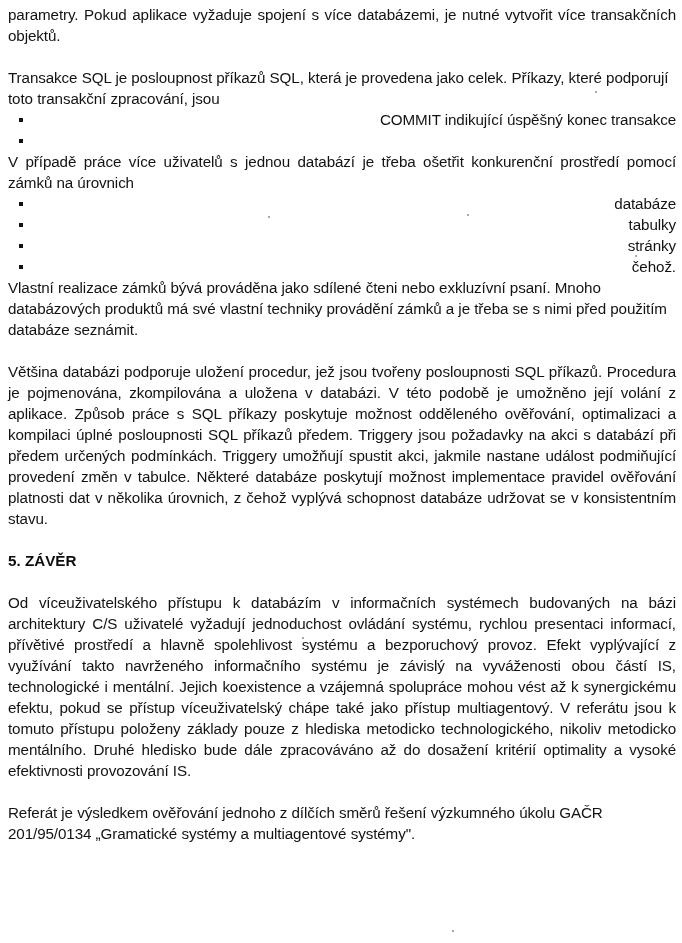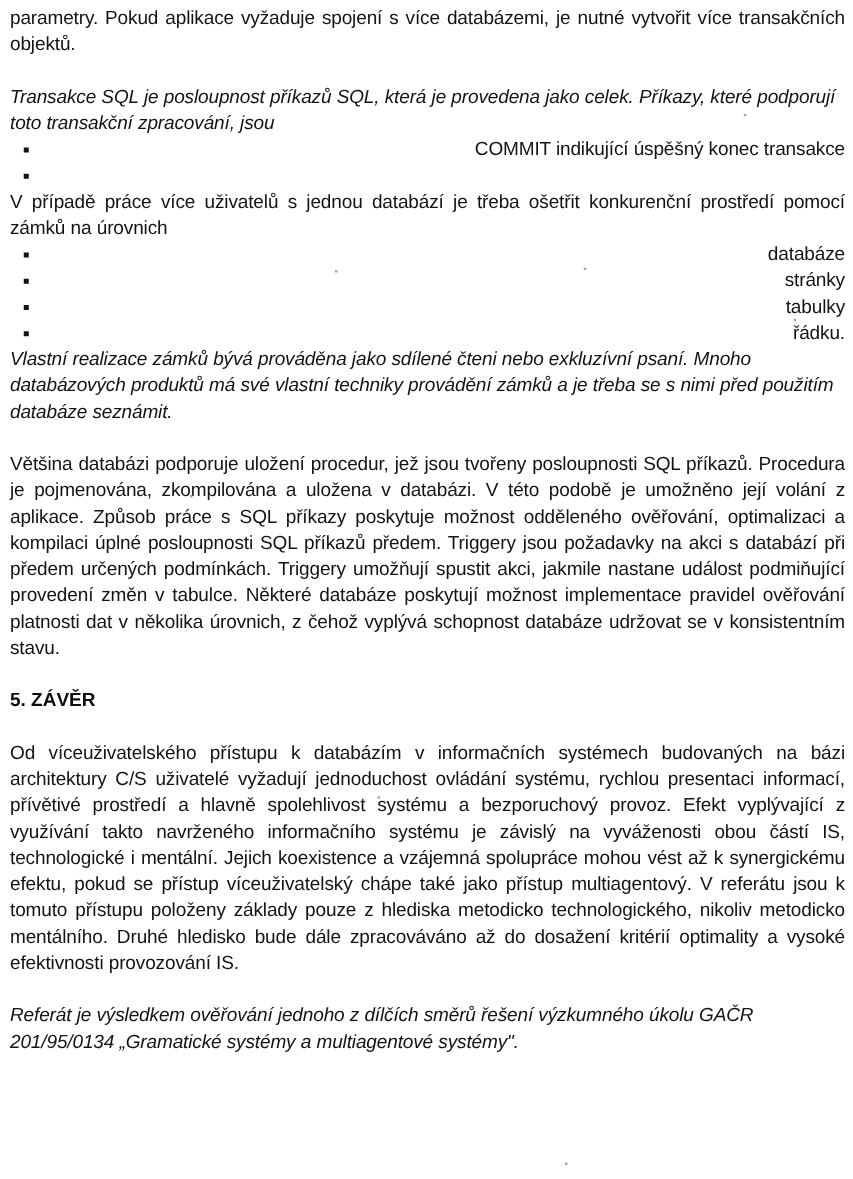--- a/index.html
+++ b/index.html
@@ -39,21 +39,20 @@
     line-height: 21px;
     text-align: justify;
     text-justify: inter-word;
     margin: 0;
     letter-spacing: -0.1px;
     word-spacing: 0.1px;
     color: #131313;
   }
   .para.ragged {
     text-align: left;
-    font-style: italic;
   }
   .gap-lg { height: 21px; }
 
   
   ul.bullets {
     list-style: none;
     margin: 0;
     padding: 0;
   }
   ul.bullets > li {
@@ -125,29 +124,29 @@
 
     <p class="para">V případě práce více uživatelů s jednou databází je třeba ošetřit konkurenční prostředí pomocí zámků na úrovnich</p>
 
     <ul class="bullets">
       <li>
         <span class="bullet-mark"></span>
         <span>databáze</span>
       </li>
       <li>
         <span class="bullet-mark"></span>
+        <span>tabulky</span>
+      </li>
+      <li>
+        <span class="bullet-mark"></span>
         <span>stránky</span>
       </li>
       <li>
         <span class="bullet-mark"></span>
-        <span>tabulky</span>
-      </li>
-      <li>
-        <span class="bullet-mark"></span>
-        <span>řádku.</span>
+        <span>čehož.</span>
       </li>
     </ul>
 
     <p class="para ragged">Vlastní realizace zámků bývá  prováděna jako sdílené čteni nebo exkluzívní psaní. Mnoho databázových produktů má své vlastní techniky provádění zámků a je třeba se s nimi před použitím databáze seznámit.</p>
 
     <div class="gap-lg"></div>
 
     <p class="para">Většina databázi podporuje uložení procedur, jež jsou tvořeny posloupnosti SQL příkazů. Procedura je pojmenována, zkompilována a uložena v databázi. V této podobě je umožněno její volání z aplikace. Způsob práce s SQL příkazy poskytuje možnost odděleného ověřování, optimalizaci a kompilaci úplné posloupnosti SQL příkazů předem. Triggery jsou požadavky na akci s databází při předem určených podmínkách. Triggery umožňují spustit akci, jakmile nastane událost podmiňující provedení změn v tabulce. Některé databáze poskytují možnost implementace pravidel ověřování platnosti dat v několika úrovnich, z čehož vyplývá schopnost databáze udržovat se v konsistentním stavu.</p>
 
     <div class="gap-lg"></div>

